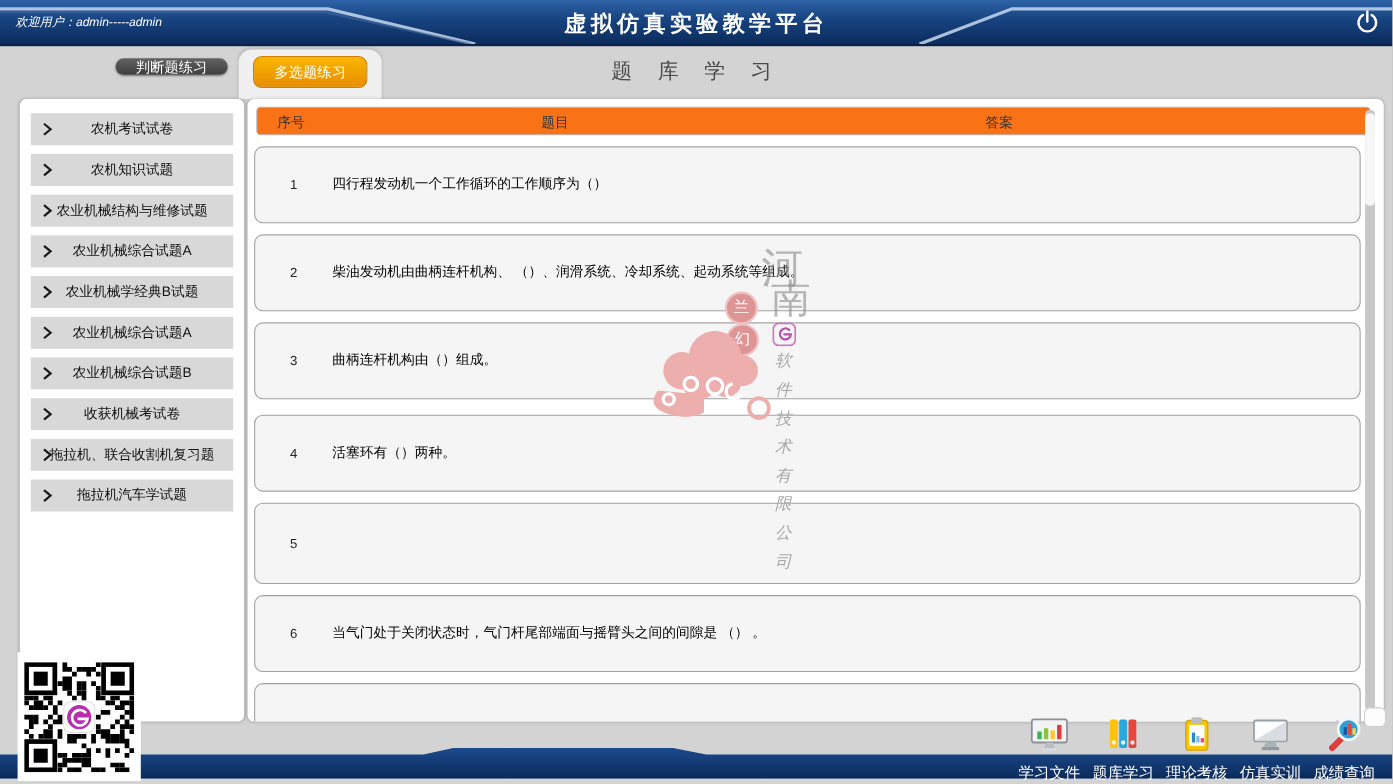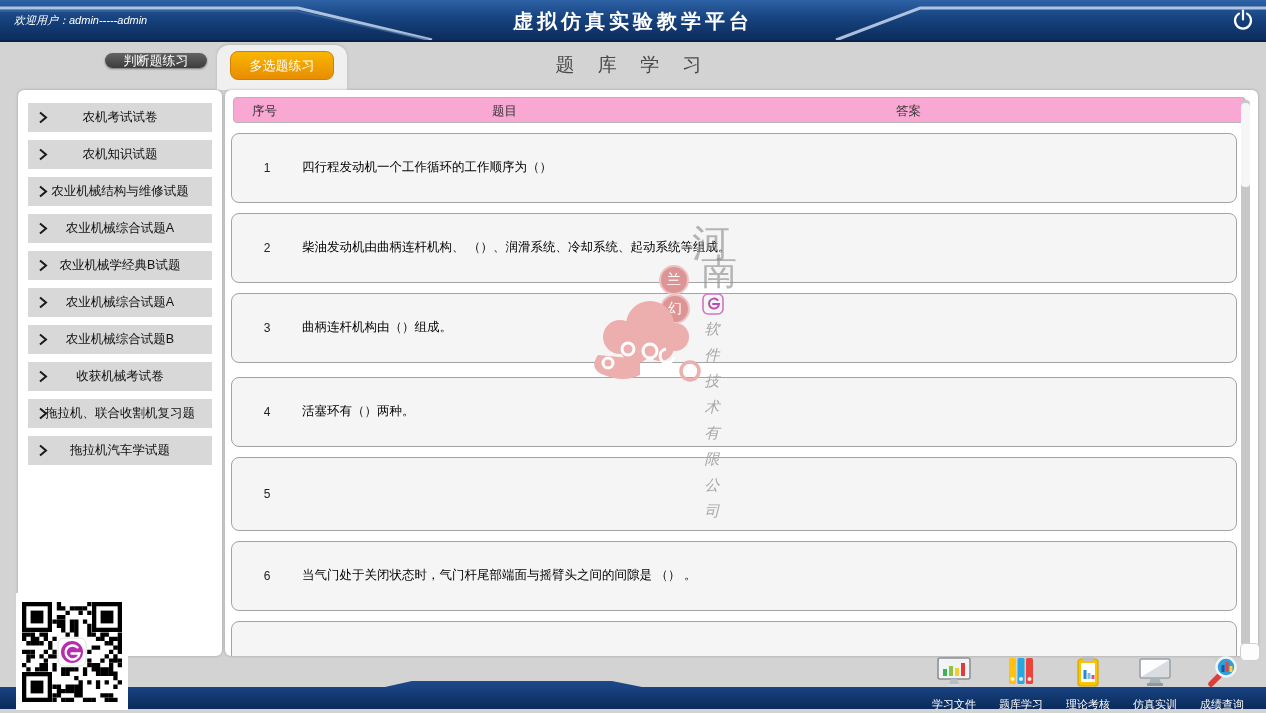--- a/index.html
+++ b/index.html
@@ -29,21 +29,21 @@
   
   .sidebar{position:absolute;left:18px;top:90px;width:204px;height:566px;background:#fff;
            border-radius:6px;box-shadow:0 0 3px rgba(0,0,0,.25);}
   .side-item{position:relative;margin:8px 10px;height:29px;background:#d8d8d8;cursor:pointer;
            display:flex;align-items:center;justify-content:center;font-size:12.5px;color:#111;}
   .side-item:first-child{margin-top:13px;}
   .side-item .chev{position:absolute;left:10px;top:8px;width:10px;height:13px;}
   
   .main{position:absolute;left:225px;top:90px;width:1033px;height:566px;background:#fff;
         border-radius:6px;box-shadow:0 0 3px rgba(0,0,0,.25);overflow:hidden;}
-  .thead{position:absolute;left:8px;top:7px;width:1013px;height:26px;background:#f9a8d4;
+  .thead{position:absolute;left:8px;top:7px;width:1013px;height:26px;background:#f97316;
         border:1px solid #b5b5b5;border-radius:4px;box-sizing:border-box;font-size:12.5px;color:#333;}
   .thead span{position:absolute;top:5px;}
   .th-no{left:18px;} .th-q{left:258px;} .th-a{left:662px;text-align:right;}
   .card{position:absolute;left:6px;width:1006px;background:#f5f5f5;border:1px solid #a3a3a3;
         border-radius:8px;box-sizing:border-box;cursor:pointer;}
   .card .num{position:absolute;left:24px;width:22px;top:50%;transform:translateY(-50%);
         text-align:center;font-size:12px;color:#222;}
   .card .q{position:absolute;left:70px;width:460px;top:50%;transform:translateY(-50%);
         text-align:left;font-size:12.5px;color:#000000;line-height:1.75;}
   .scroll-track{position:absolute;right:8px;top:10px;width:9px;height:640px;max-height:546px;
@@ -57,21 +57,21 @@
   .wm-nan{left:701px;top:248px;font-size:36px;}
   .wm-circle{width:26px;height:26px;border-radius:50%;background:#dd9494;border:2px solid #eec2c2;
         color:#fff;font-size:14px;display:flex;align-items:center;justify-content:center;
         font-family:"Liberation Serif",serif;}
   .wm-col{left:701px;top:316px;width:22px;text-align:center;line-height:26px;font-size:15px;
         color:#a8a8a8;font-style:italic;font-family:"Liberation Serif",serif;white-space:pre-line;}
   
   .bottombar{position:absolute;left:0;bottom:0;z-index:4;}
   .toolbar{position:absolute;right:14px;bottom:1px;display:flex;gap:7px;z-index:8;}
   .tool{width:60px;display:flex;flex-direction:column;align-items:center;cursor:pointer;}
-  .tool .lb{font-size:11px;color:#fff;margin-top:3px;}
+  .tool .lb{font-size:14px;color:#fff;margin-top:3px;}
   .qr{position:absolute;left:16px;top:593px;width:112px;height:117px;background:#fff;z-index:10;
       display:flex;align-items:center;justify-content:center;}
   .corner-chip{position:absolute;right:4px;bottom:-6px;width:18px;height:16px;background:#fdfdfd;
       border:1px solid #cfcfcf;border-radius:5px;z-index:7;}
 </style>
 </head>
 <body>
 
 <div class="app">
 

